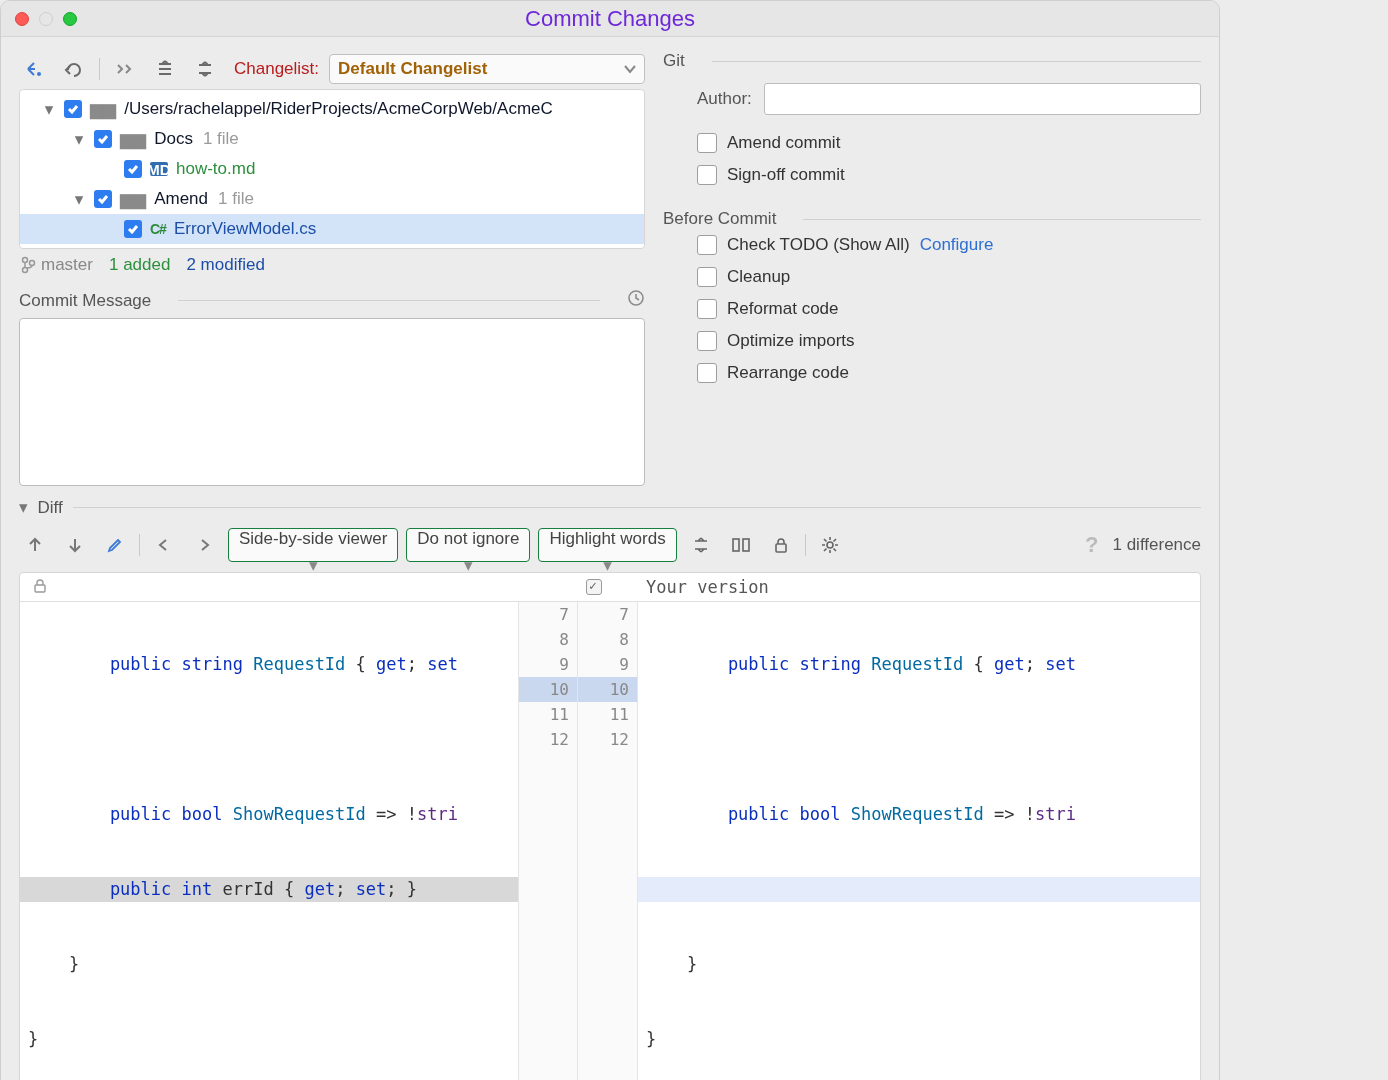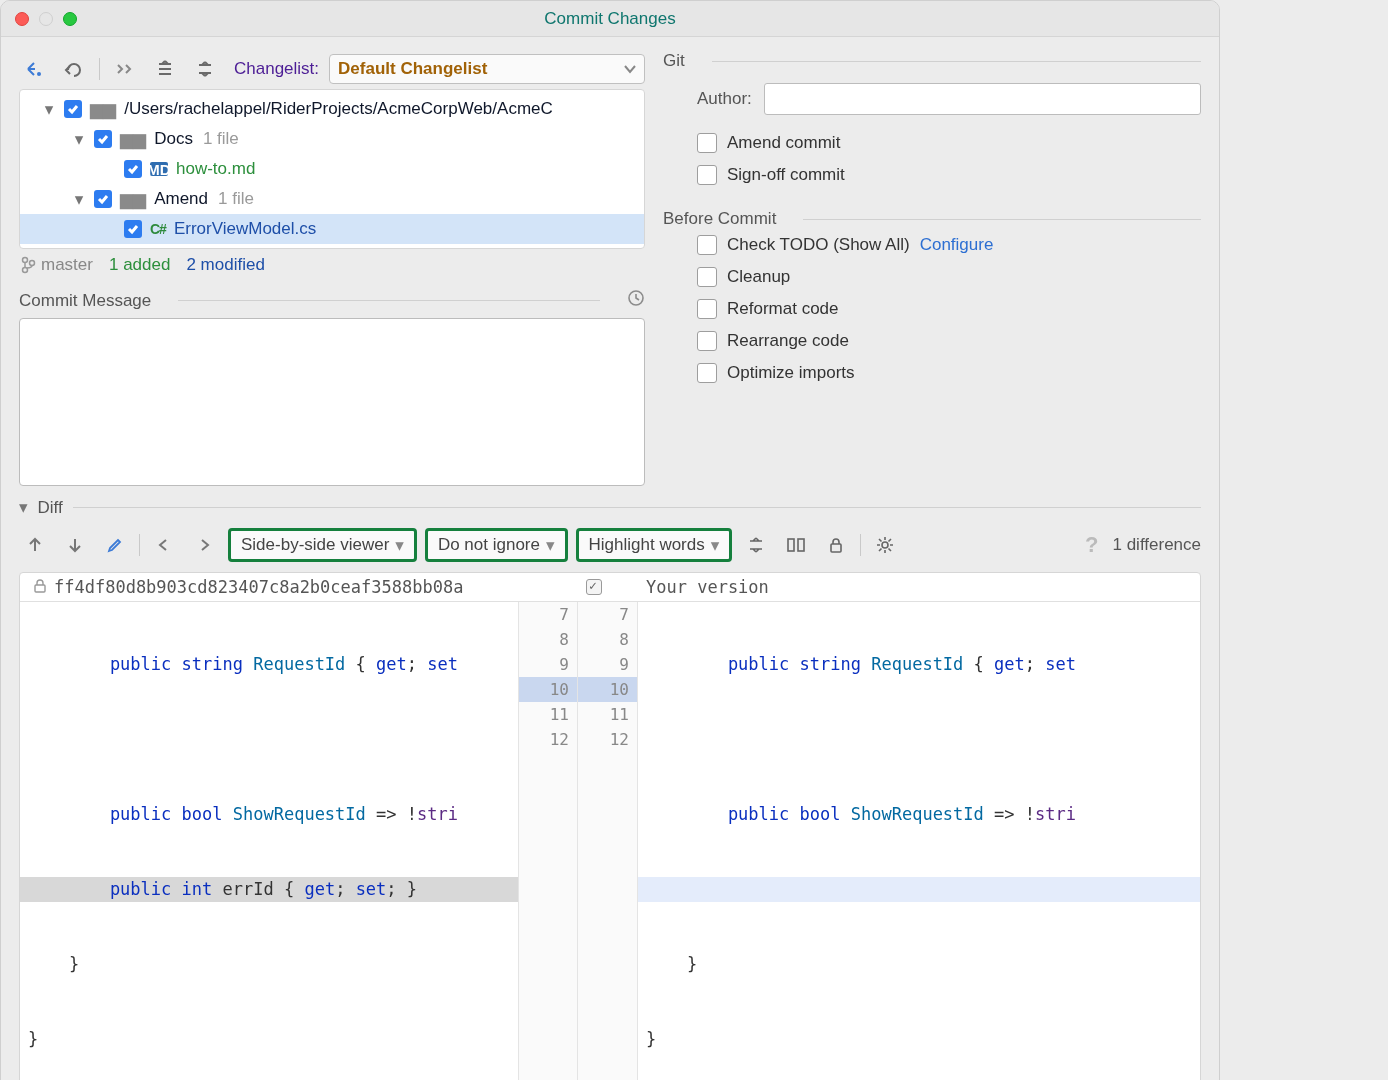--- a/index.html
+++ b/index.html
@@ -26,33 +26,33 @@
   align-items: center;
   position: relative;
   background: #e6e6e6;
   border-bottom: 1px solid #d5d5d5;
 }
 .traffic { display: flex; gap: 10px; padding-left: 14px; }
 .tl { width: 14px; height: 14px; border-radius: 50%; }
 .tl.red   { background:#fc5b57; border:1px solid #e0443f; }
 .tl.amber { background:#e6e6e6; border:1px solid #cfcfcf; }
 .tl.green { background:#28c840; border:1px solid #12a72c; }
-.titlebar .title { position:absolute; left:0; right:0; text-align:center; font-size:17px; color:#0f766e; }
+.titlebar .title { position:absolute; left:0; right:0; text-align:center; font-size:22px; color:#6d28d9; }
 
 
 .top-grid { display:flex; padding: 12px 18px 0 18px; }
 .top-left  { flex: 0 0 640px; padding-right: 14px; }
 .top-right { flex: 1 1 auto; padding-left: 4px; }
 
 
 .tool-row { display:flex; align-items:center; gap:10px; height:40px; }
 .ibtn { display:inline-flex; align-items:center; justify-content:center; width:30px; height:30px; color:#6a6a6a; }
 .ibtn svg { display:block; }
 .vr { width:1px; height:22px; background:#c9c9c9; }
-.chlabel { color:#4c1d95; margin-left:4px; }
+.chlabel { color:#b91c1c; margin-left:4px; }
 .combo {
   flex:1; display:flex; align-items:center; justify-content:space-between;
   padding:4px 8px; background:#fafafa; border:1px solid #c0c0c0; border-radius:4px;
   font-weight:600; color:#a16207;
 }
 .combo .chev { color:#888; }
 
 
 .tree {
   border:1px solid #d6d6d6; border-radius:4px; background:#fff;
@@ -103,21 +103,21 @@
 .checklist .item { display:flex; align-items:center; gap:10px; }
 .sqcb { width:20px; height:20px; border:1px solid #9e9e9e; border-radius:3px; background:#fff; }
 .linklike { color:#2d6fd2; }
 
 
 .diff-sect { padding: 6px 18px 0 18px; }
 .diff-header { display:flex; align-items:center; gap:10px; color:#555; }
 .diff-header .hr { flex:1; height:1px; background:#d0d0d0; }
 
 .diff-toolbar { display:flex; align-items:center; gap:8px; padding:10px 0; }
-.lightbtn { display:inline-flex; align-items:center; gap:6px; height:34px; padding:0 10px; border:3px solid #15803d; border-radius:4px; background:#fafafa; color:#444; }
+.lightbtn { display:inline-flex; align-items:center; gap:6px; height:34px; padding:0 10px; border:1px solid #15803d; border-radius:4px; background:#fafafa; color:#444;flex-direction:column; }
 .lightbtn .chev{ color:#888; }
 .iconbtn { display:inline-flex; align-items:center; justify-content:center; width:32px; height:32px; color:#666; }
 .spacer { flex:1; }
 .qmark { color:#bbb; font-size:22px; font-weight:600; padding:0 6px; }
 .diffcount { color:#555; }
 
 
 .diff-body { border:1px solid #d6d6d6; border-radius:4px; background:#fff; overflow:hidden; }
 .diff-titles { display:grid; grid-template-columns: 498px 60px 60px 1fr; border-bottom:1px solid #e0e0e0; align-items:center; }
 .diff-titles .cell { padding:4px 8px; font-family:ui-monospace,Menlo,monospace; font-size:17px; color:#555; }
@@ -324,25 +324,25 @@
         <div class="item">
           <span class="sqcb"></span>
           <span>Cleanup</span>
         </div>
         <div class="item">
           <span class="sqcb"></span>
           <span>Reformat code</span>
         </div>
         <div class="item">
           <span class="sqcb"></span>
+          <span>Optimize imports</span>
+        </div>
+        <div class="item">
+          <span class="sqcb"></span>
           <span>Rearrange code</span>
-        </div>
-        <div class="item">
-          <span class="sqcb"></span>
-          <span>Optimize imports</span>
         </div>
       </div>
     </div>
   </div>
 
   <div class="diff-sect">
     <div class="diff-header">
       <span style="color:#777">▾</span>
       <span class="label">Diff</span>
       <span class="hr"></span>
@@ -421,21 +421,20 @@
 
     <div class="diff-body code-area">
       <div class="diff-titles">
         <div class="cell" style="display:flex;align-items:center;gap:8px;">
           <span class="lock">
             <svg width="12" height="14" viewBox="0 0 12 14">
                 <rect x="1" y="6" width="10" height="7" rx="1" fill="none" stroke="#999" stroke-width="1.4"></rect>
                 <path d="M3 6 V4 a3 3 0 0 1 6 0 V6" fill="none" stroke="#999" stroke-width="1.4"></path>
               </svg>
           </span>
-          <span>ff4df80d8b903cd823407c8a2b0ceaf3588bb08a</span>
         </div>
         <div class="cell"></div>
         <div class="cell cbk">
           <span class="tinycb"></span>
         </div>
         <div class="cell">Your version</div>
       </div>
 
       <div class="code-grid" style="min-height:250px;">
 

